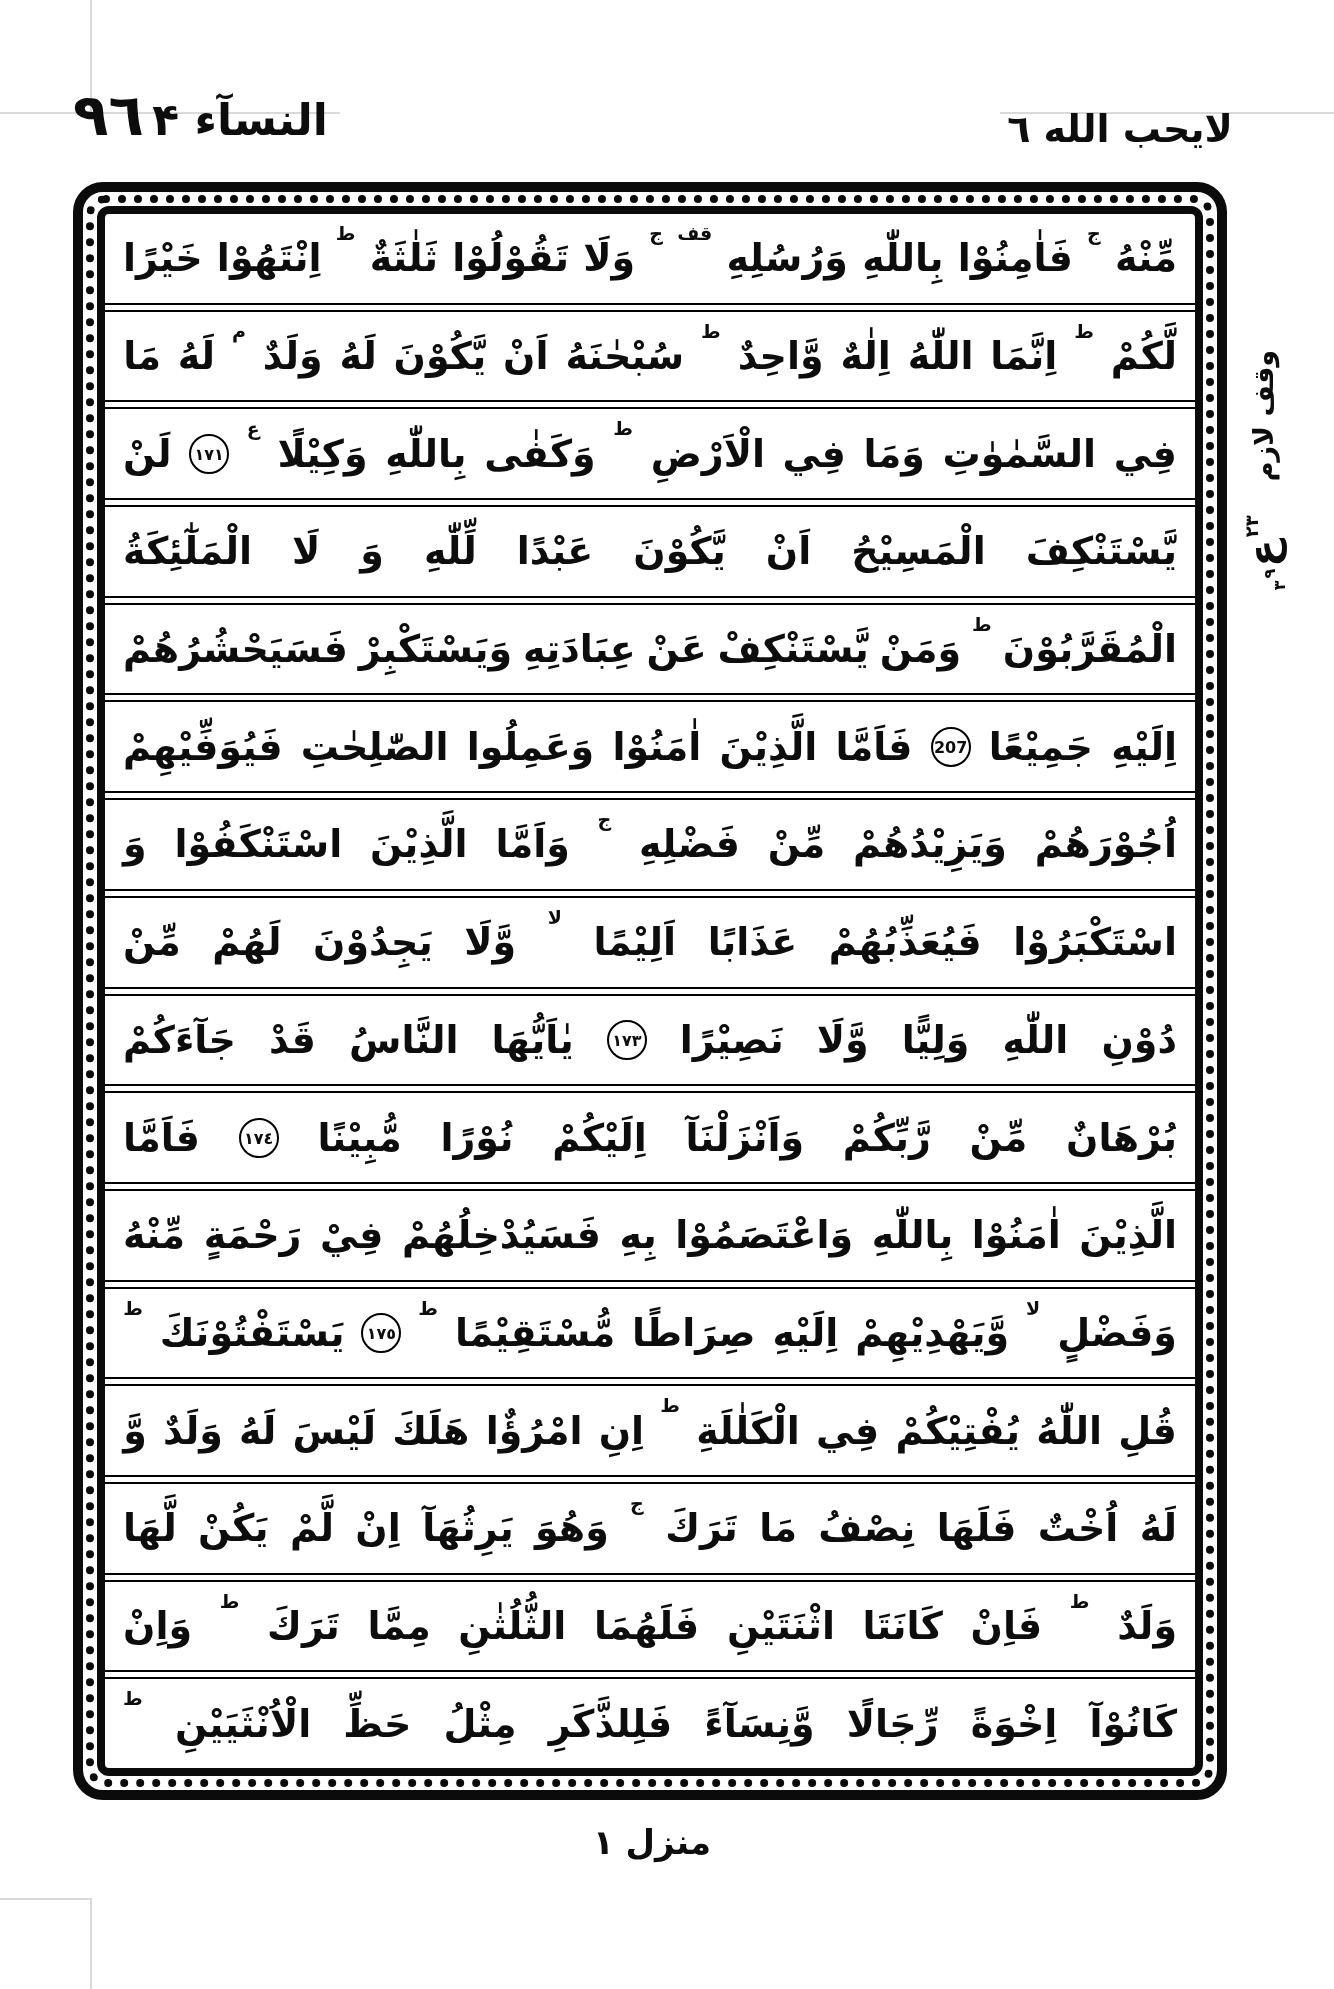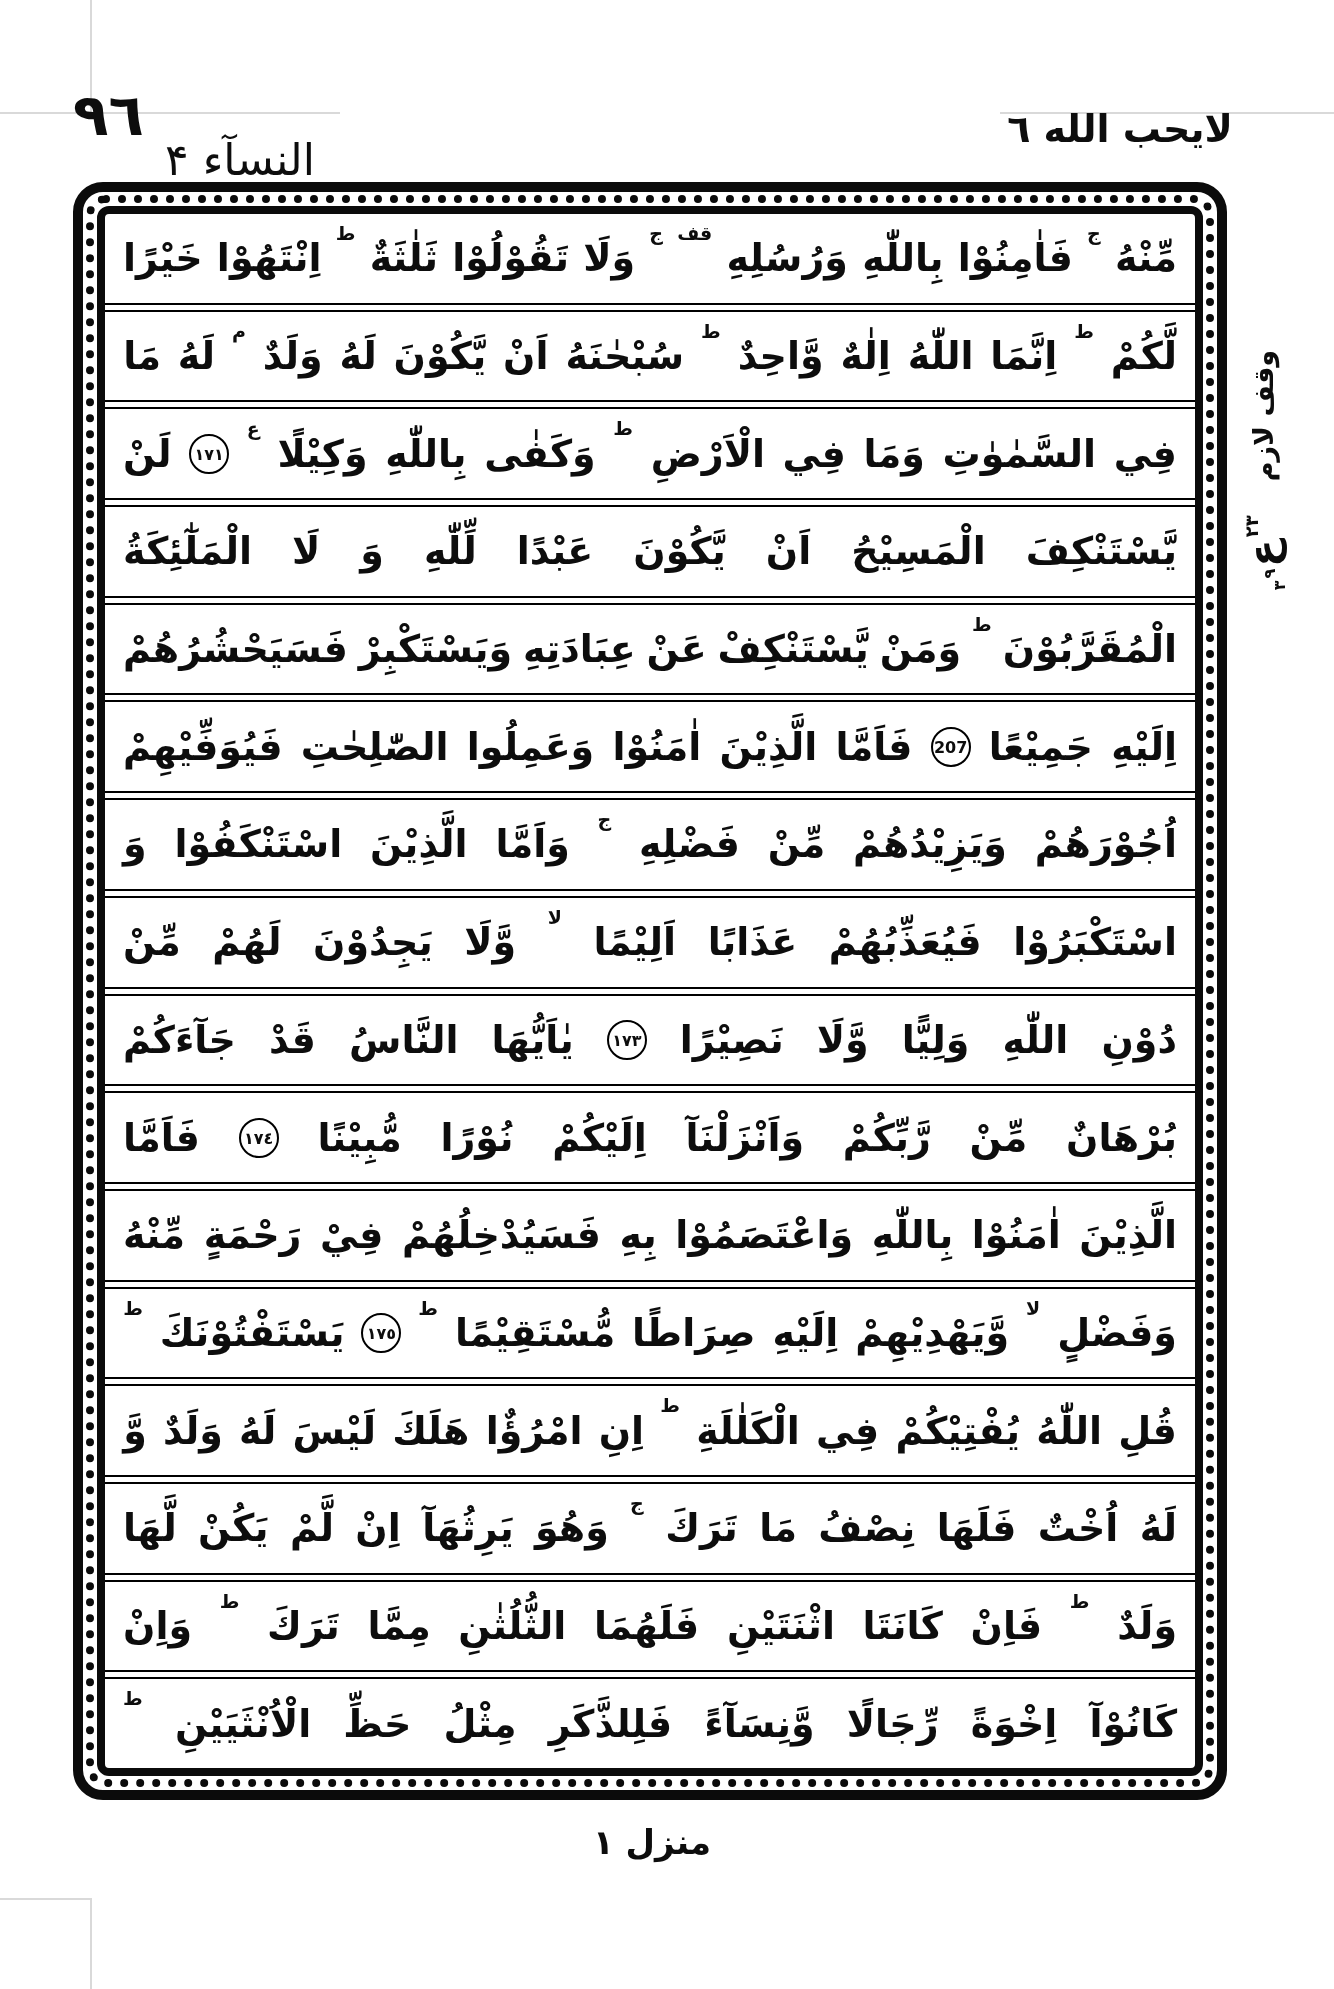--- a/index.html
+++ b/index.html
@@ -10,21 +10,21 @@
     font-family:"DejaVu Sans",sans-serif;
     color:#0d0d0d;
     overflow:hidden;
   }
   
   .guide{position:absolute;background:#d9d9d9;}
 
   
   .hdr-surah{
     position:absolute;left:130px;top:96px;width:220px;
-    font-size:44px;font-weight:normal;text-align:center;line-height:1.1;margin-top:40px;
+    font-size:44px;font-weight:bold;text-align:center;line-height:1.1;
   }
   .hdr-page-num{
     position:absolute;left:73px;top:84px;width:1154px;
     text-align:left;font-size:58px;font-weight:bold;line-height:1.1;
   }
   .hdr-juz{
     position:absolute;left:1000px;top:102px;width:240px;
     font-size:38px;font-weight:bold;text-align:center;line-height:1.1;margin-top:7px;
   }
 

